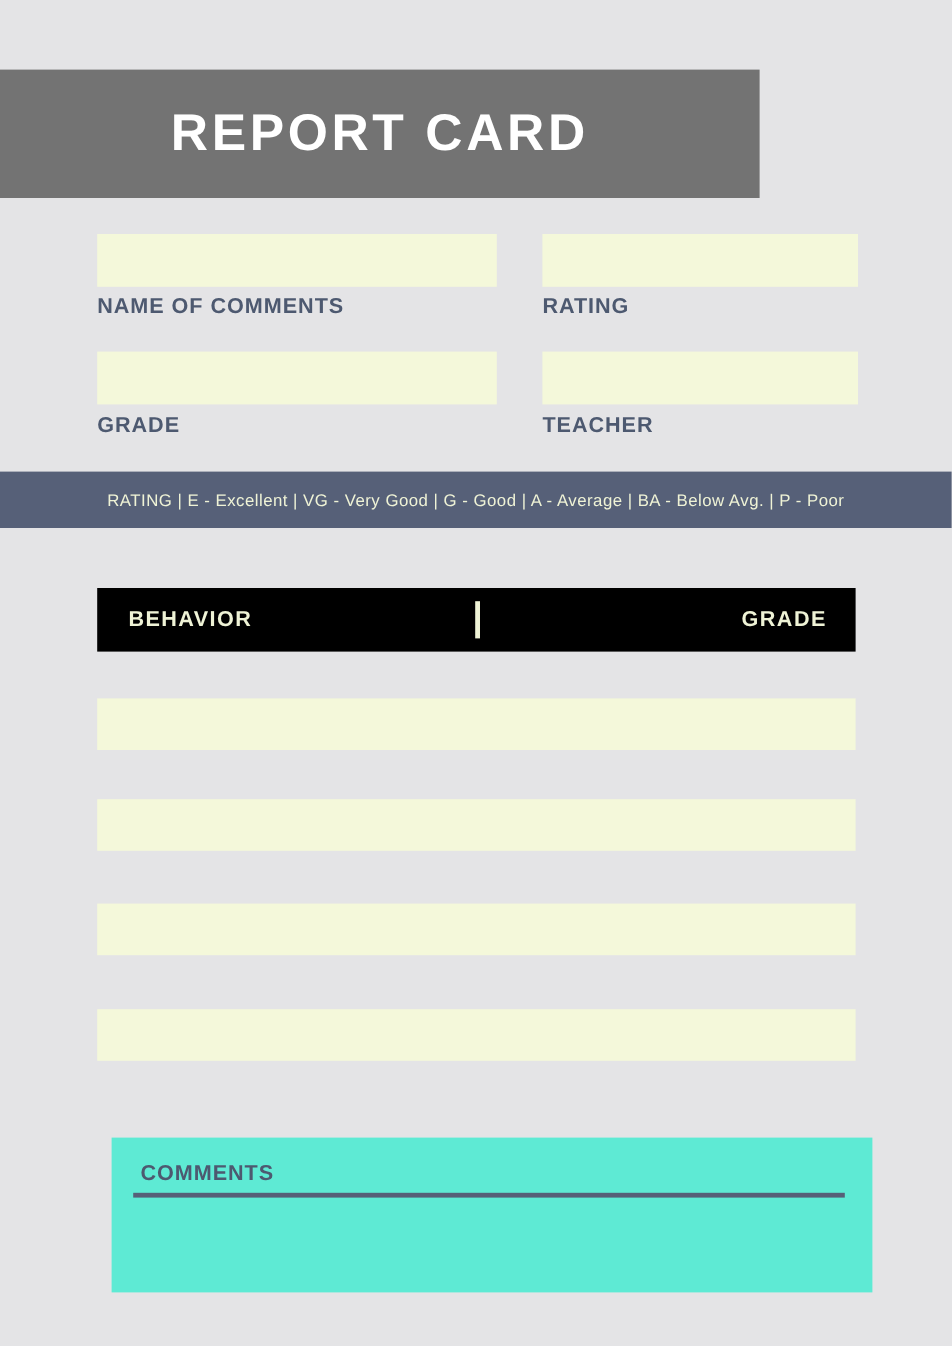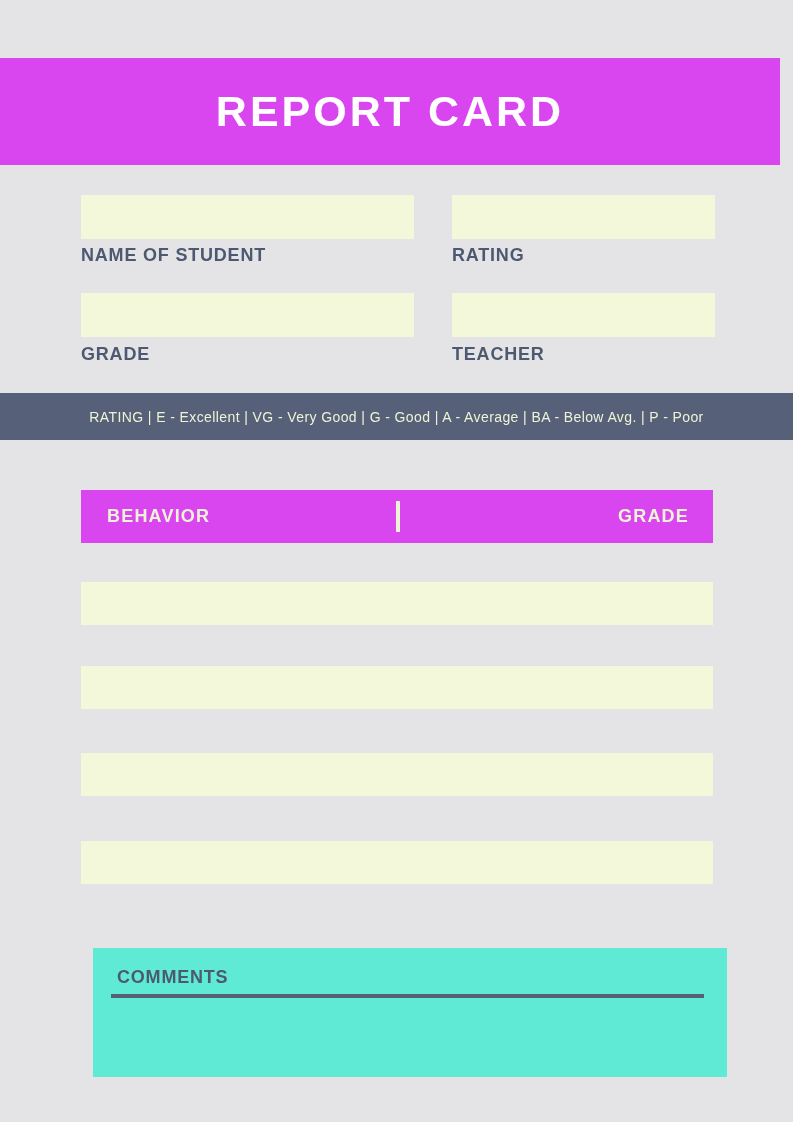--- a/index.html
+++ b/index.html
@@ -13,22 +13,22 @@
   .canvas {
     position: absolute;
     left: 0; top: 0;
     width: 793px; height: 1122px;
     background: #e4e4e6;
   }
   
   .title-band {
     position: absolute;
     left: 0; top: 58px;
-    width: 780px; height: 107px;
-    background: #d946ef;
+    width: 633px; height: 107px;
+    background: #737373;
     display: flex;
     align-items: center;
     justify-content: center;
   }
   .title-band h1 {
     color: #ffffff;
     font-size: 43px;
     font-weight: bold;
     letter-spacing: 3px;
   }
@@ -68,21 +68,21 @@
     color: #eff3d6;
     font-size: 14px;
     font-weight: normal;
     letter-spacing: 0.4px;
   }
   
   .table-header {
     position: absolute;
     left: 81px; top: 490px;
     width: 632px; height: 53px;
-    background: #d946ef;
+    background: #000000;
     display: flex;
     align-items: center;
   }
   .table-header .col-left {
     color: #eff3d6;
     font-size: 18px;
     font-weight: bold;
     letter-spacing: 1.2px;
     padding-left: 26px;
   }
@@ -143,21 +143,21 @@
 </head>
 <body>
 
 <div class="canvas">
 
   <header class="title-band">
     <h1>REPORT CARD</h1>
   </header>
 
   <div class="field-box box-student"></div>
-  <div class="field-label lbl-student">NAME OF STUDENT</div>
+  <div class="field-label lbl-student">NAME OF COMMENTS</div>
 
   <div class="field-box box-quarter"></div>
   <div class="field-label lbl-quarter">RATING</div>
 
   <div class="field-box box-grade"></div>
   <div class="field-label lbl-grade">GRADE</div>
 
   <div class="field-box box-teacher"></div>
   <div class="field-label lbl-teacher">TEACHER</div>
 

